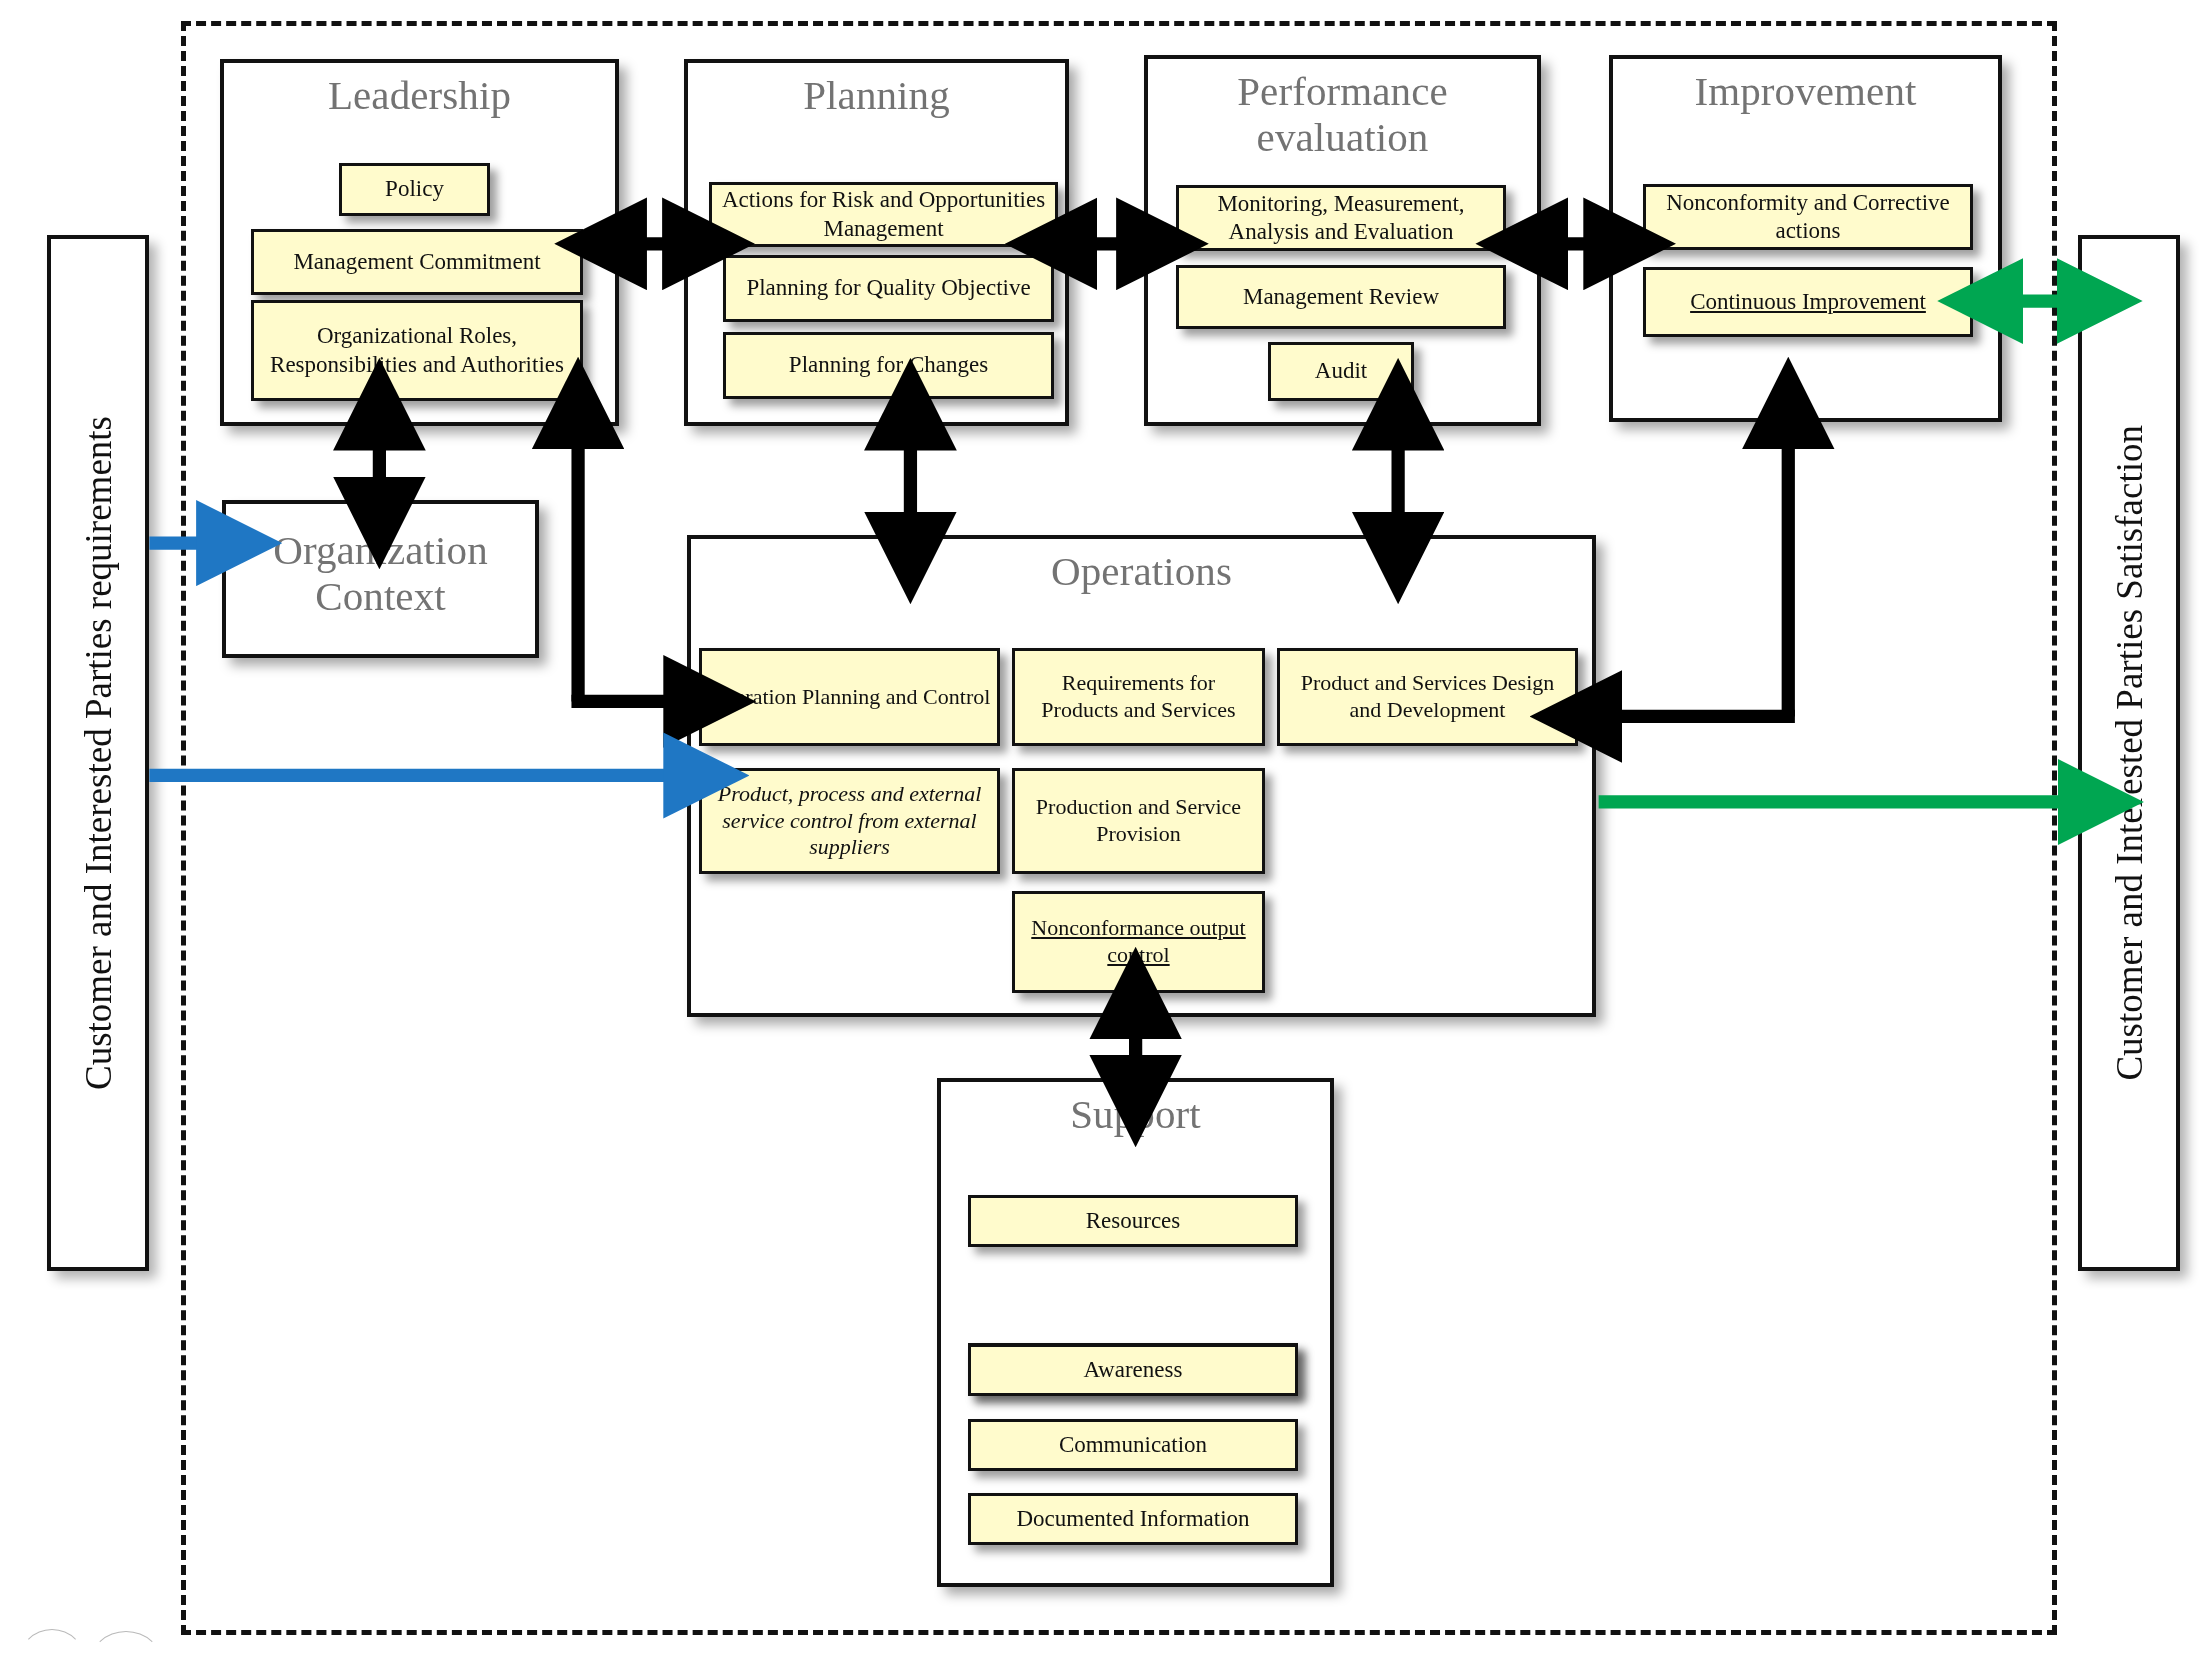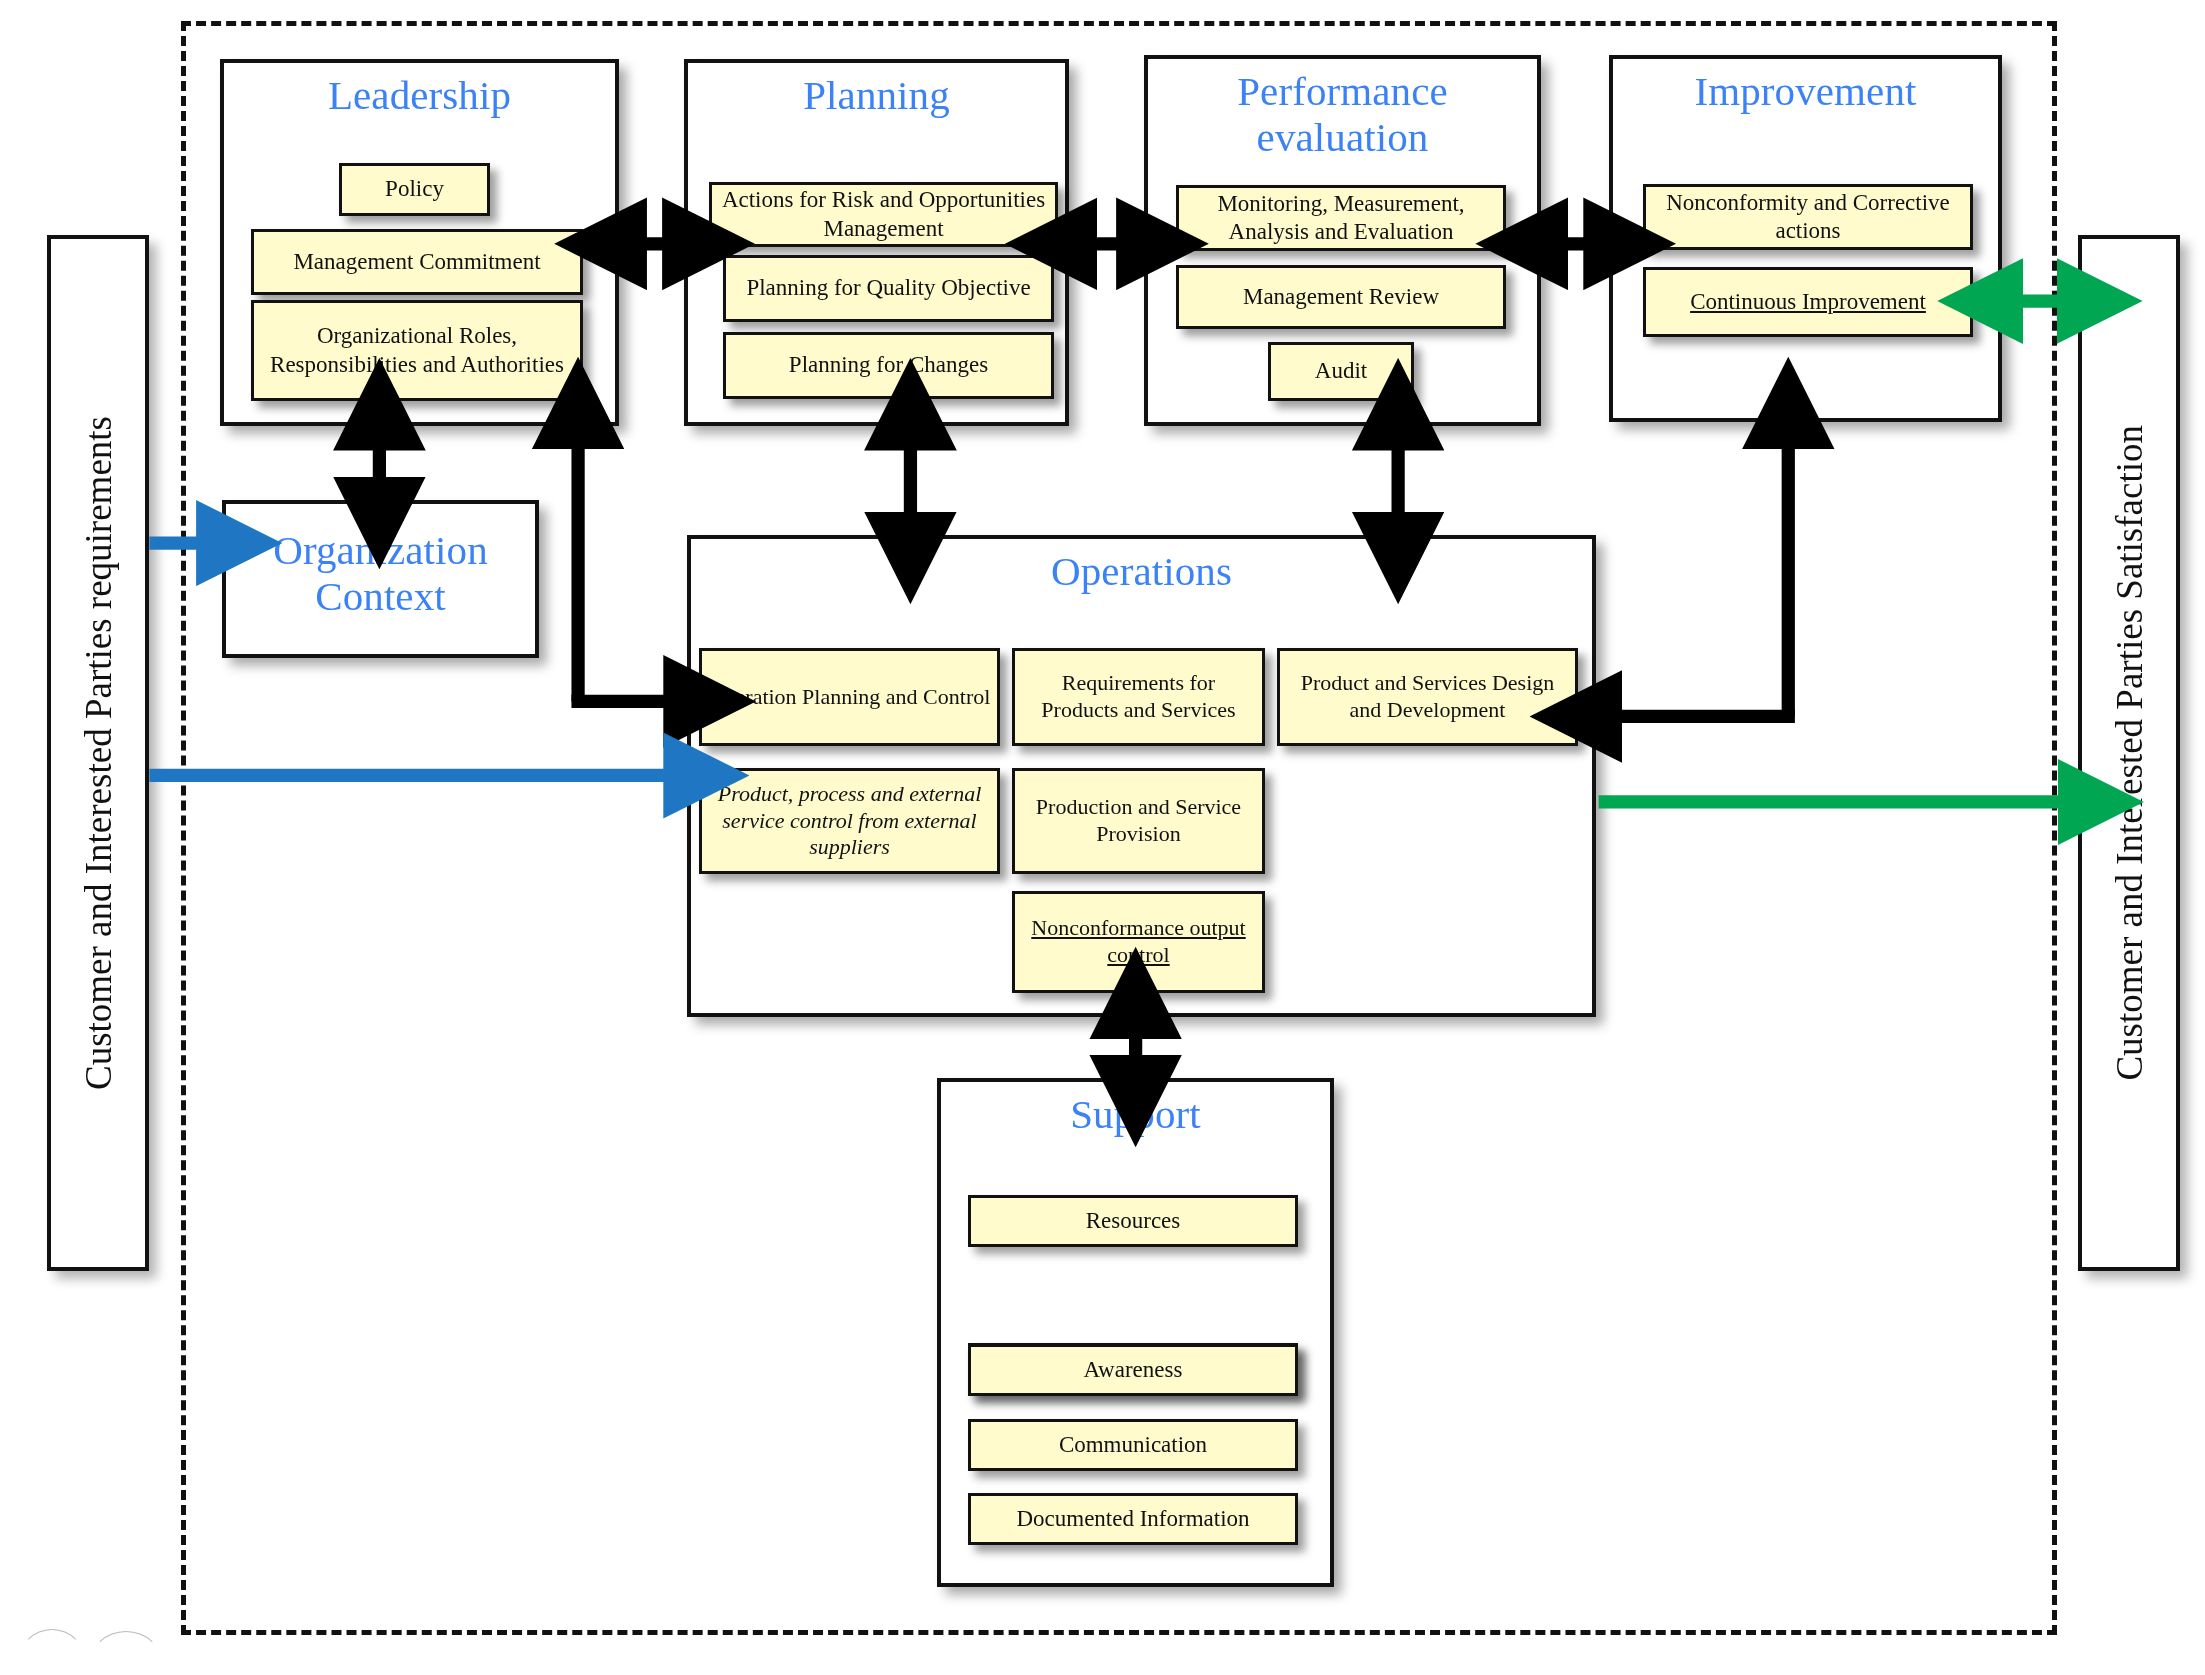--- a/index.html
+++ b/index.html
@@ -19,21 +19,21 @@
     position:absolute;
     box-sizing:border-box;
     background:#ffffff;
     border:4.2px solid #111;
     box-shadow:8.4px 8.4px 11px rgba(0,0,0,0.34);
   }
   .section-title{
     text-align:center;
     font-size:41px;
     line-height:1.12;
-    color:#3b82f6;
+    color:#737373;
     padding-top:9.6px;
     font-weight:400;
     letter-spacing:0.1px;
   }
 
   
   .chip{
     position:absolute;
     box-sizing:border-box;
     background:#FFFBCC;

